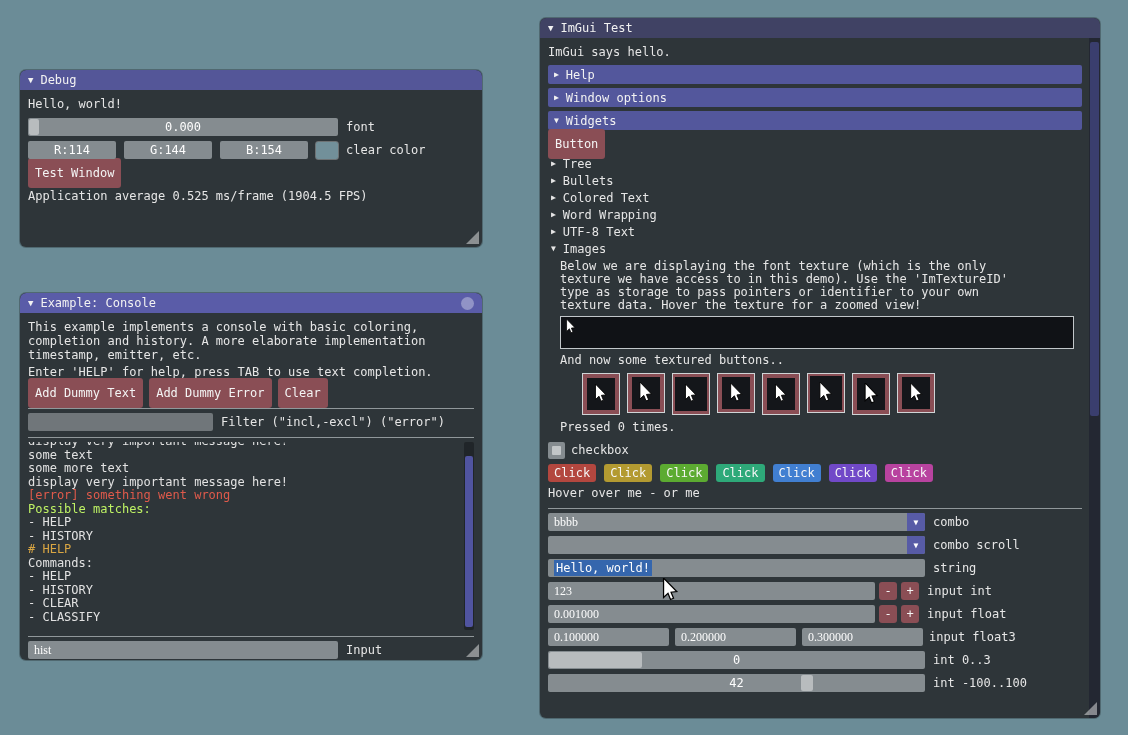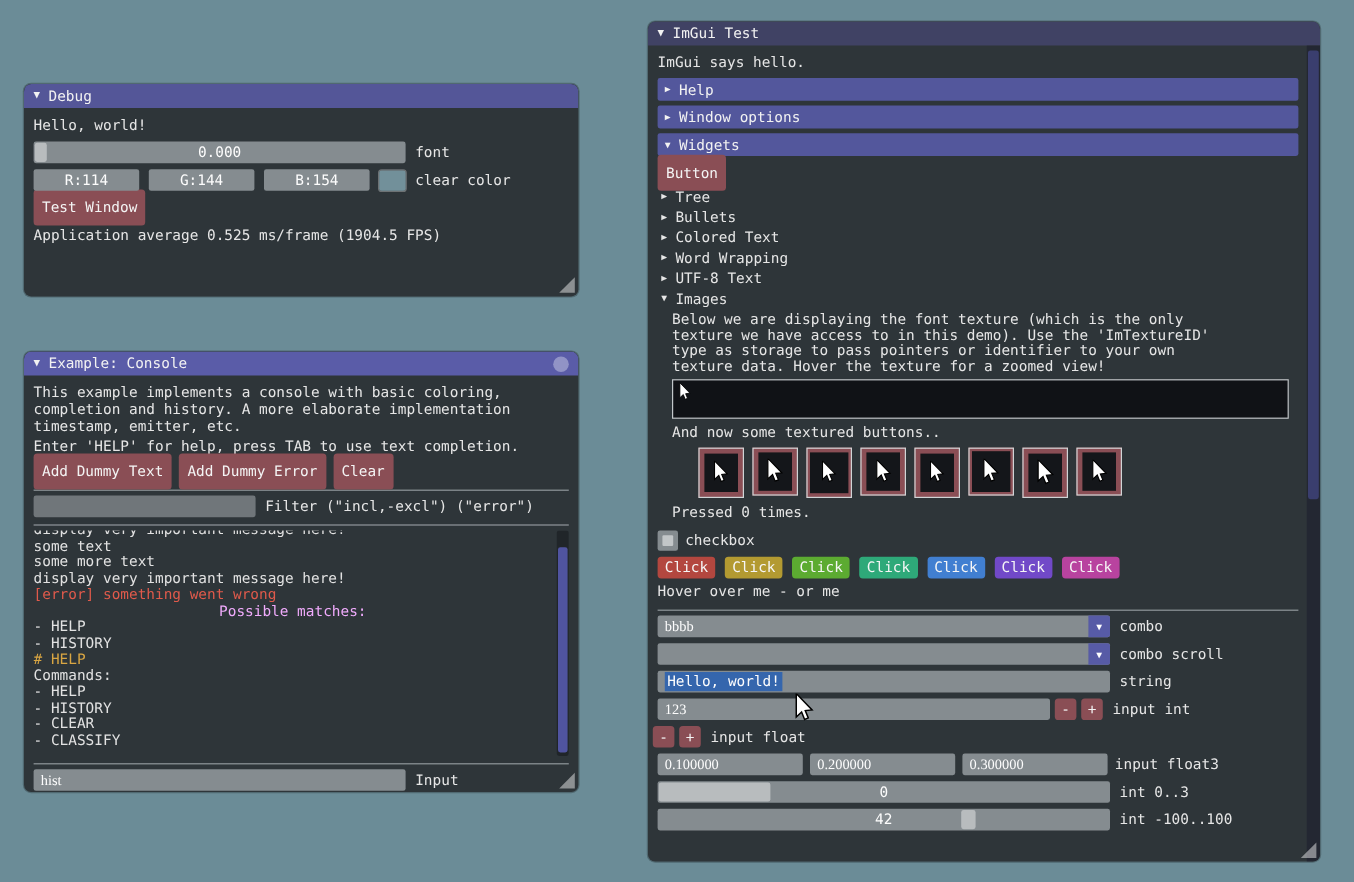--- a/index.html
+++ b/index.html
@@ -157,21 +157,21 @@
       <span class="label">Filter ("incl,-excl") ("error")</span>
     </div>
     <div class="sep"></div>
     <div class="log">
       <div class="log-inner">
         <div class="log-line" style="color: rgb(226, 226, 226);">display very important message here!</div>
         <div class="log-line" style="color: rgb(226, 226, 226);">some text</div>
         <div class="log-line" style="color: rgb(226, 226, 226);">some more text</div>
         <div class="log-line" style="color: rgb(226, 226, 226);">display very important message here!</div>
         <div class="log-line" style="color: rgb(224, 90, 75);">[error] something went wrong</div>
-        <div class="log-line" style="color: #f0abfc; text-align: center;">Possible matches:</div>
+        <div class="log-line" style="color: #bef264;">Possible matches:</div>
         <div class="log-line" style="color: rgb(226, 226, 226);">- HELP</div>
         <div class="log-line" style="color: rgb(226, 226, 226);">- HISTORY</div>
         <div class="log-line" style="color: rgb(217, 166, 67);"># HELP</div>
         <div class="log-line" style="color: rgb(226, 226, 226);">Commands:</div>
         <div class="log-line" style="color: rgb(226, 226, 226);">- HELP</div>
         <div class="log-line" style="color: rgb(226, 226, 226);">- HISTORY</div>
         <div class="log-line" style="color: rgb(226, 226, 226);">- CLEAR</div>
         <div class="log-line" style="color: rgb(226, 226, 226);">- CLASSIFY</div>
       </div>
       <div class="vsb">
@@ -354,20 +354,23 @@
     </div>
     <div class="row">
       <div class="frame input-mid">
         <span class="fval">123</span>
       </div>
       <span class="sq-btn">-</span>
       <span class="sq-btn">+</span>
       <span class="label">input int</span>
     </div>
     <div class="row">
+      <div class="frame input-mid">
+        <span class="fval">0.001000</span>
+      </div>
       <span class="sq-btn">-</span>
       <span class="sq-btn">+</span>
       <span class="label">input float</span>
     </div>
     <div class="row" style="gap:6px;">
       <div class="frame w121"><span class="fval">0.100000</span></div>
       <div class="frame w121"><span class="fval">0.200000</span></div>
       <div class="frame w121"><span class="fval">0.300000</span></div>
       <span class="label">input float3</span>
     </div>

